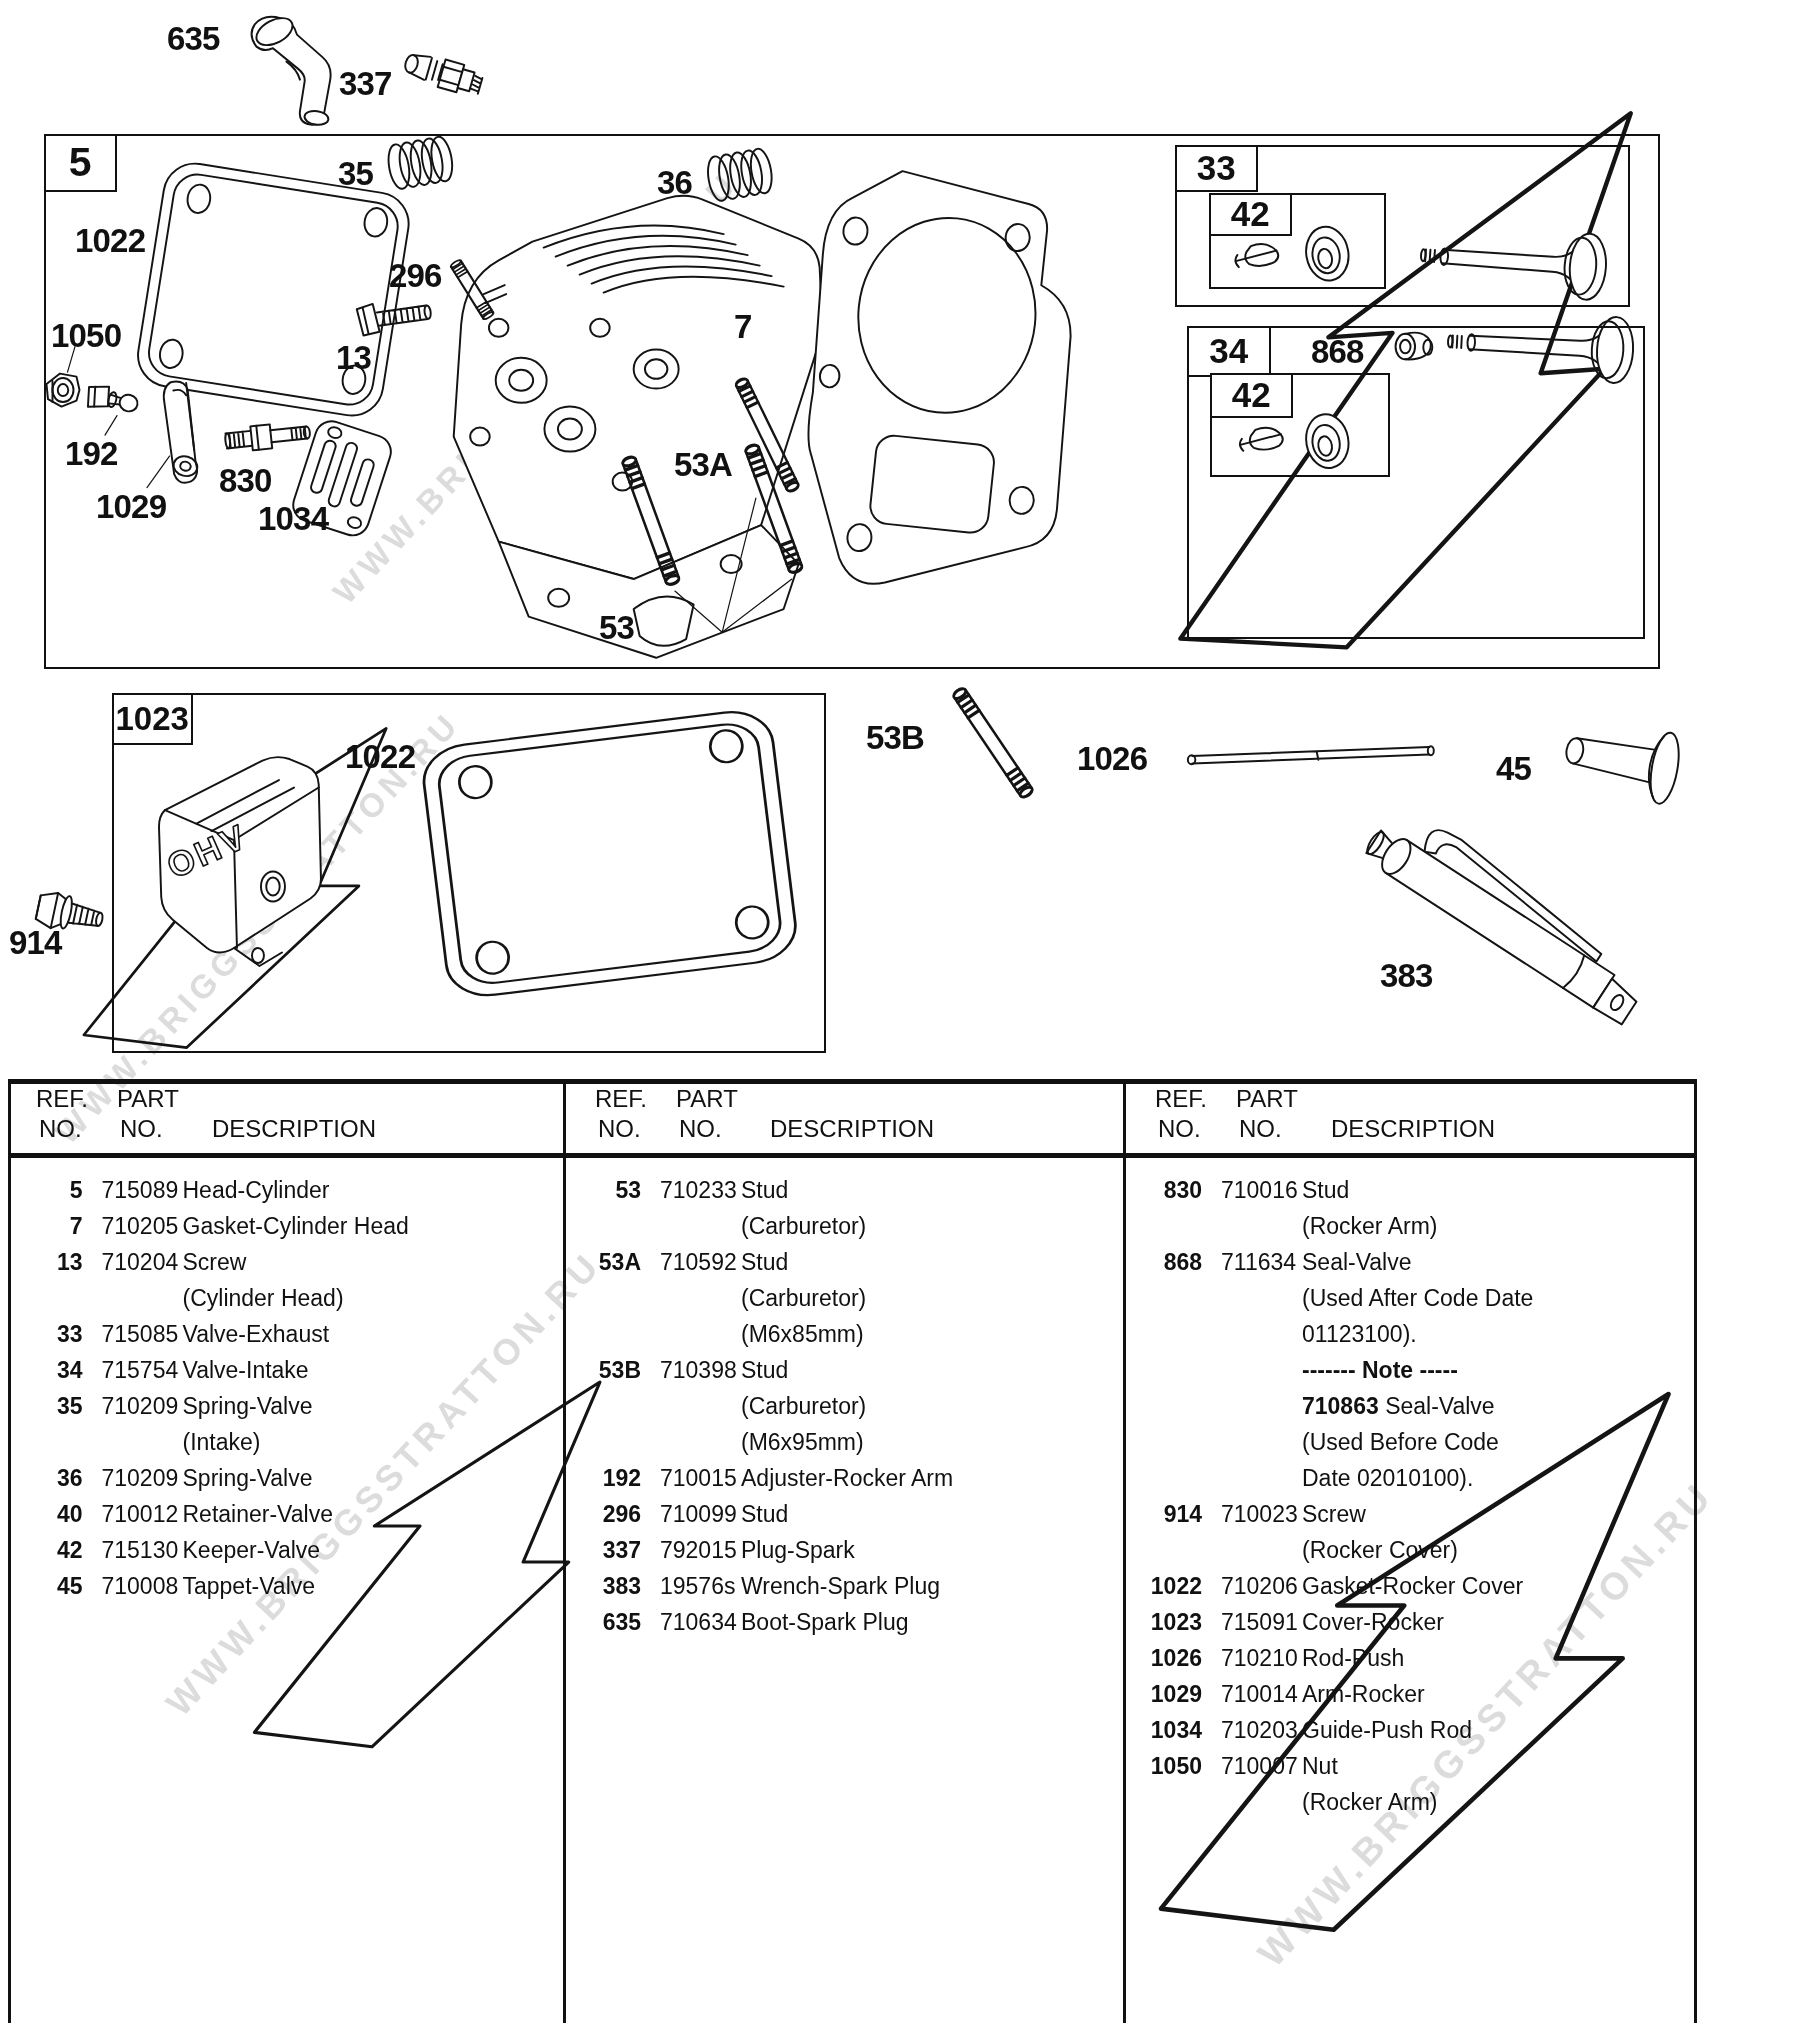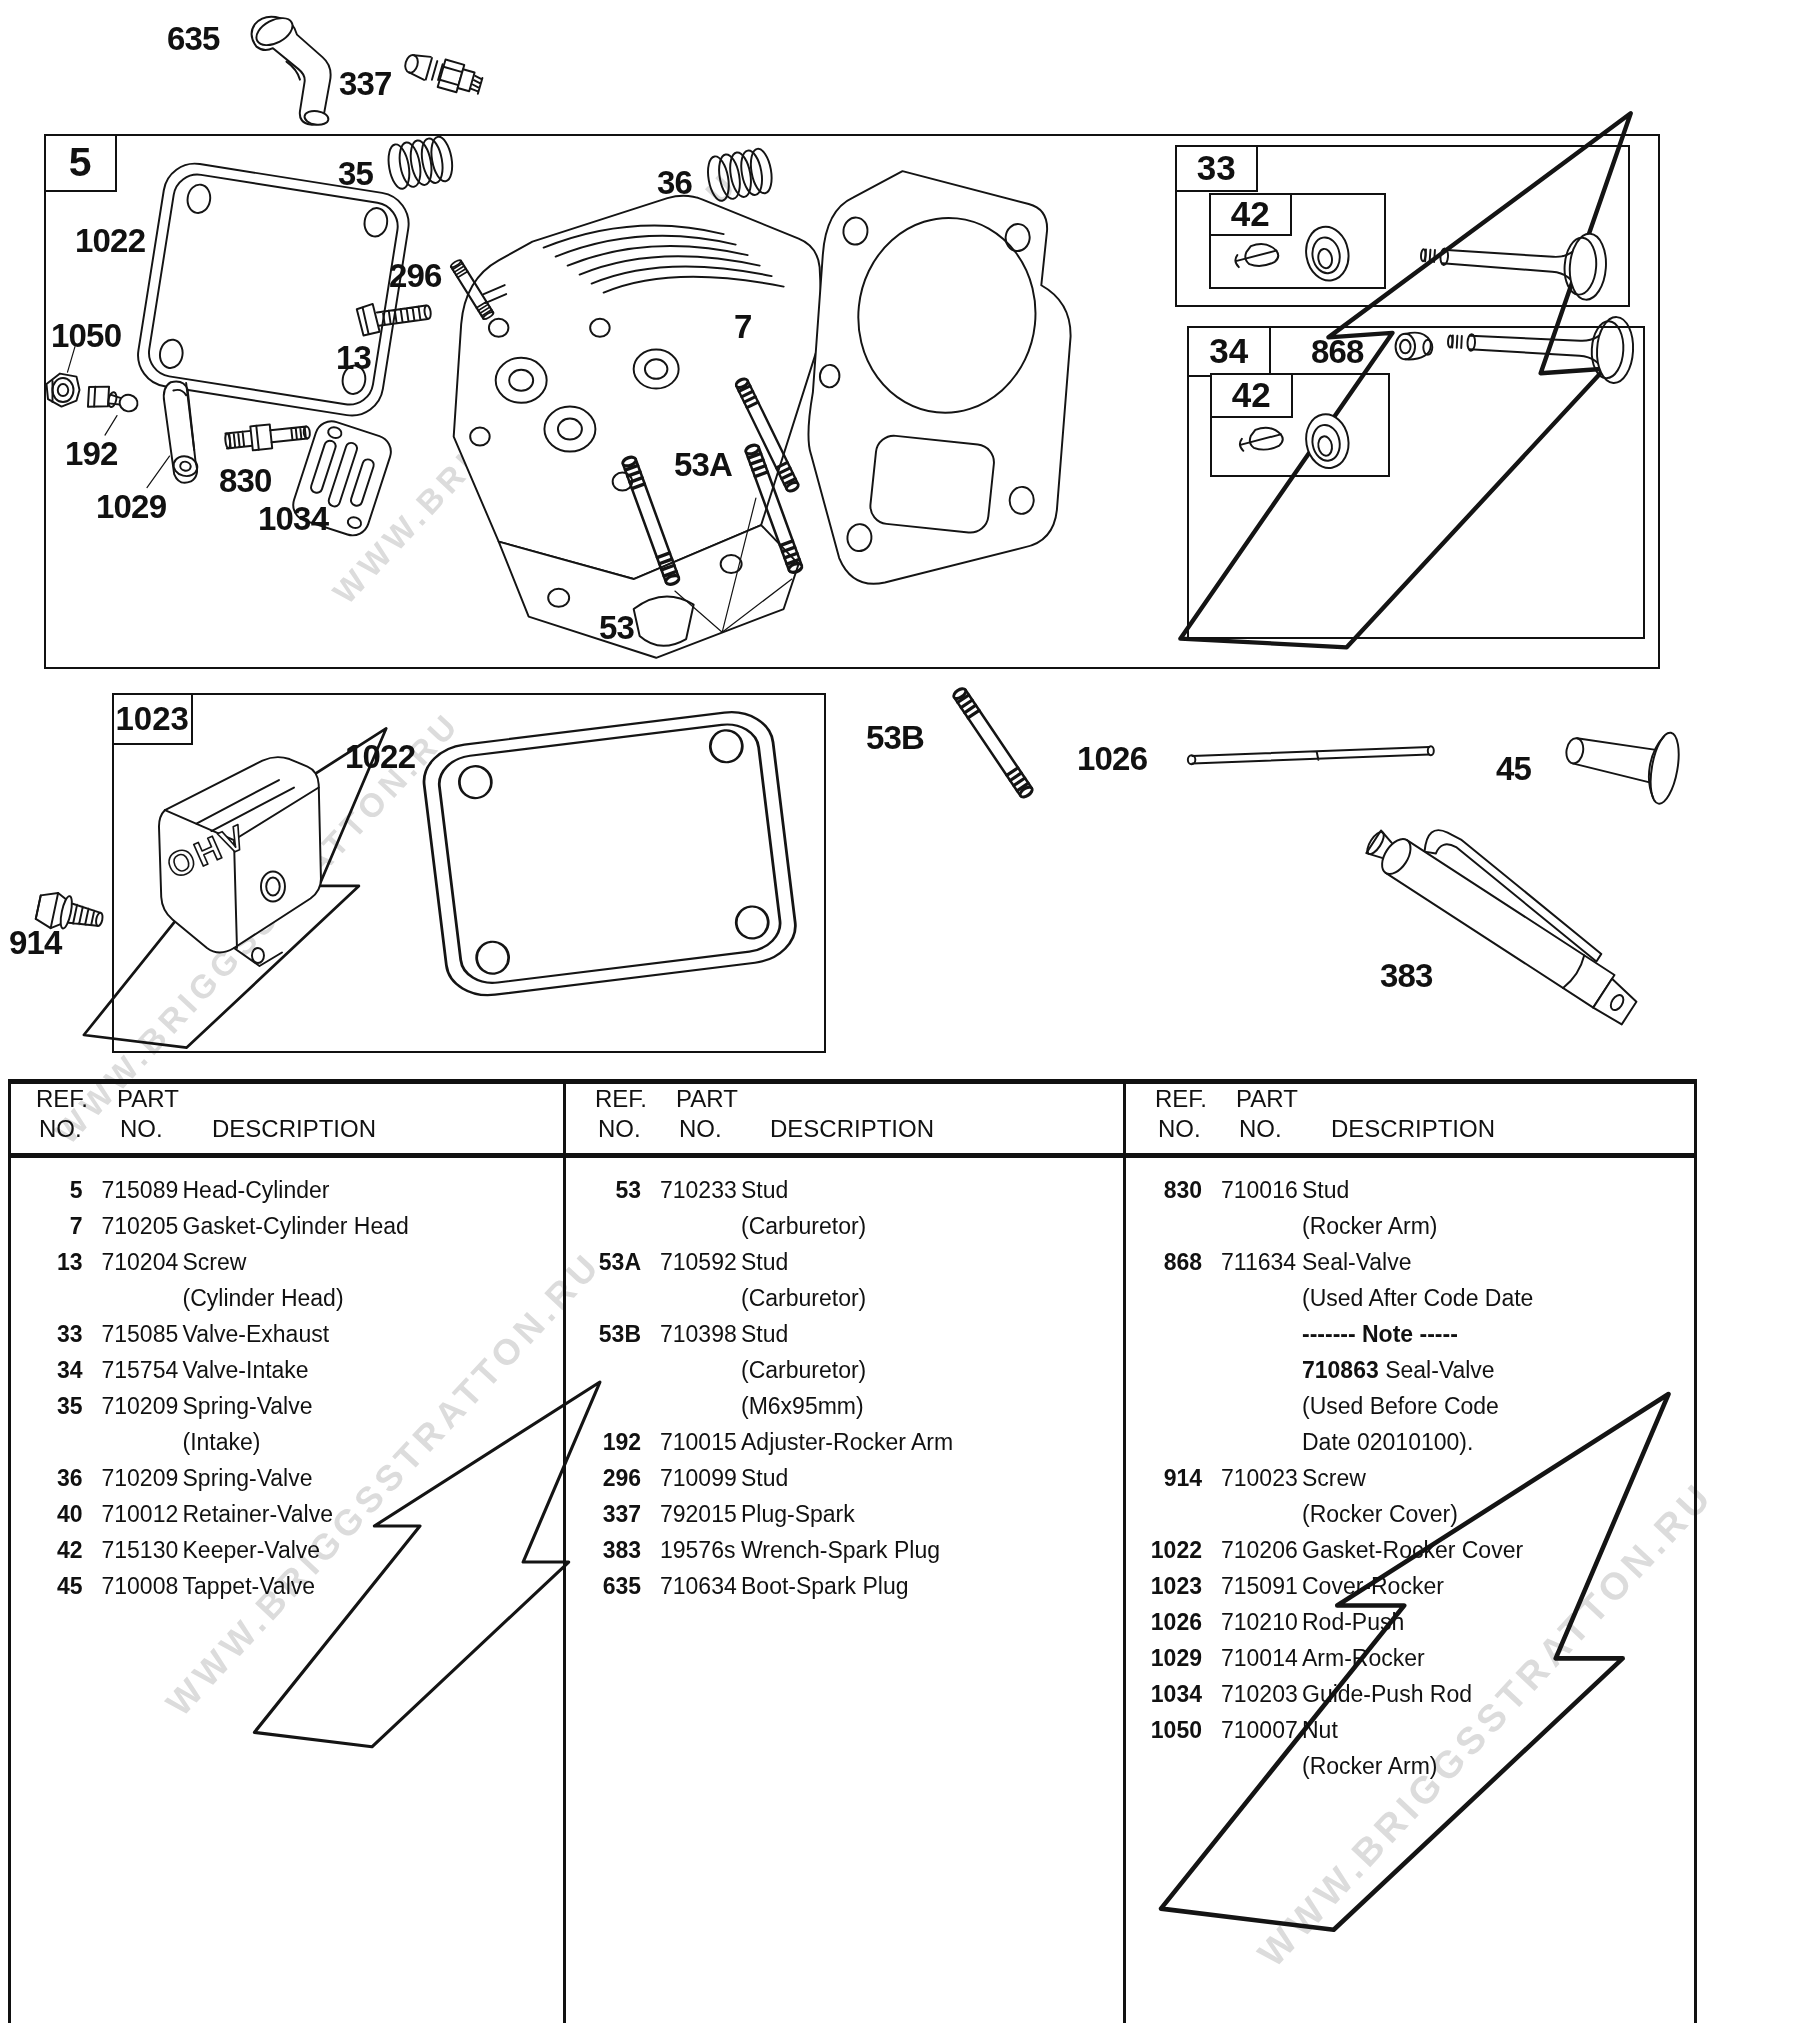--- a/index.html
+++ b/index.html
@@ -412,20 +412,25 @@
       <span class="c-ref">53A</span>
       <span class="c-part">710592</span>
       <span class="c-desc"><b></b><i>Stud</i></span>
     </div>
     <div class="t-row">
       <span class="c-ref"></span>
       <span class="c-part"></span>
       <span class="c-desc"><b></b><i>(Carburetor)</i></span>
     </div>
     <div class="t-row">
+      <span class="c-ref"></span>
+      <span class="c-part"></span>
+      <span class="c-desc"><b></b><i>(M6x85mm)</i></span>
+    </div>
+    <div class="t-row">
       <span class="c-ref">53B</span>
       <span class="c-part">710398</span>
       <span class="c-desc"><b></b><i>Stud</i></span>
     </div>
     <div class="t-row">
       <span class="c-ref"></span>
       <span class="c-part"></span>
       <span class="c-desc"><b></b><i>(Carburetor)</i></span>
     </div>
     <div class="t-row">
@@ -476,20 +481,25 @@
       <span class="c-desc"><b></b><i>Seal-Valve</i></span>
     </div>
     <div class="t-row">
       <span class="c-ref"></span>
       <span class="c-part"></span>
       <span class="c-desc"><b></b><i>(Used After Code Date</i></span>
     </div>
     <div class="t-row">
       <span class="c-ref"></span>
       <span class="c-part"></span>
+      <span class="c-desc"><b></b><i>01123100).</i></span>
+    </div>
+    <div class="t-row">
+      <span class="c-ref"></span>
+      <span class="c-part"></span>
       <span class="c-desc"><b>------- Note -----</b><i></i></span>
     </div>
     <div class="t-row">
       <span class="c-ref"></span>
       <span class="c-part"></span>
       <span class="c-desc"><b>710863</b><i> Seal-Valve</i></span>
     </div>
     <div class="t-row">
       <span class="c-ref"></span>
       <span class="c-part"></span>

